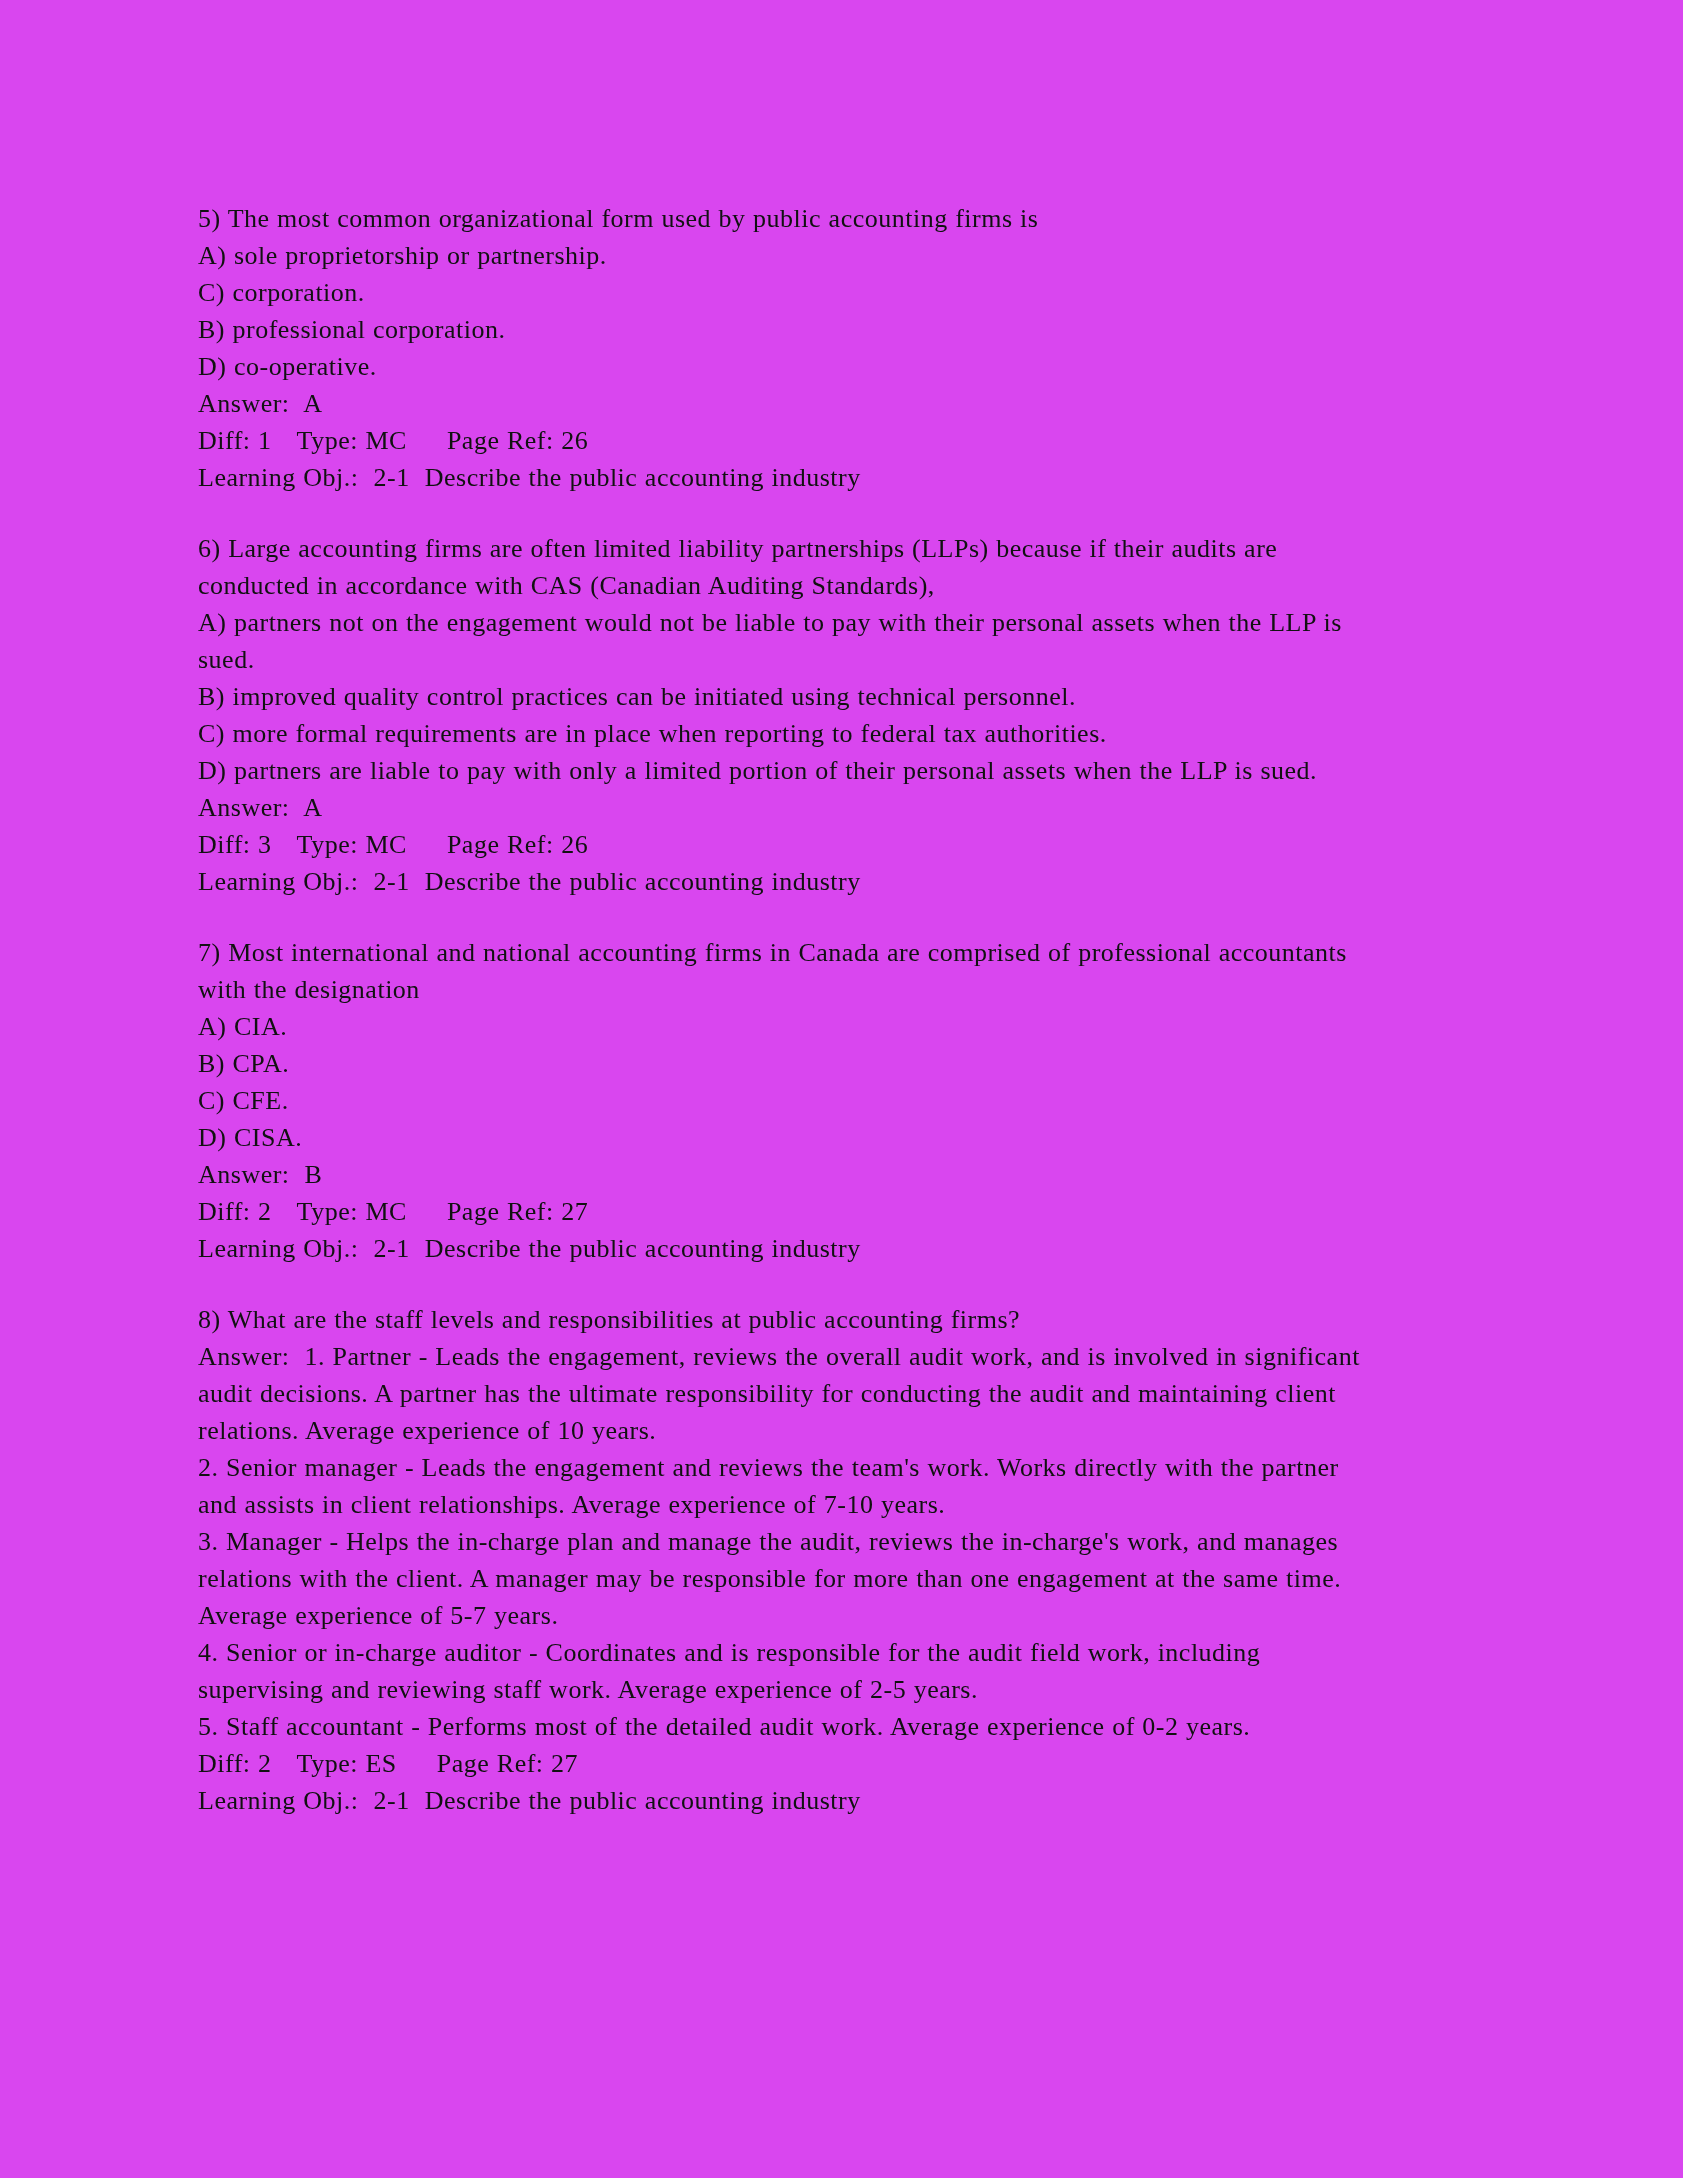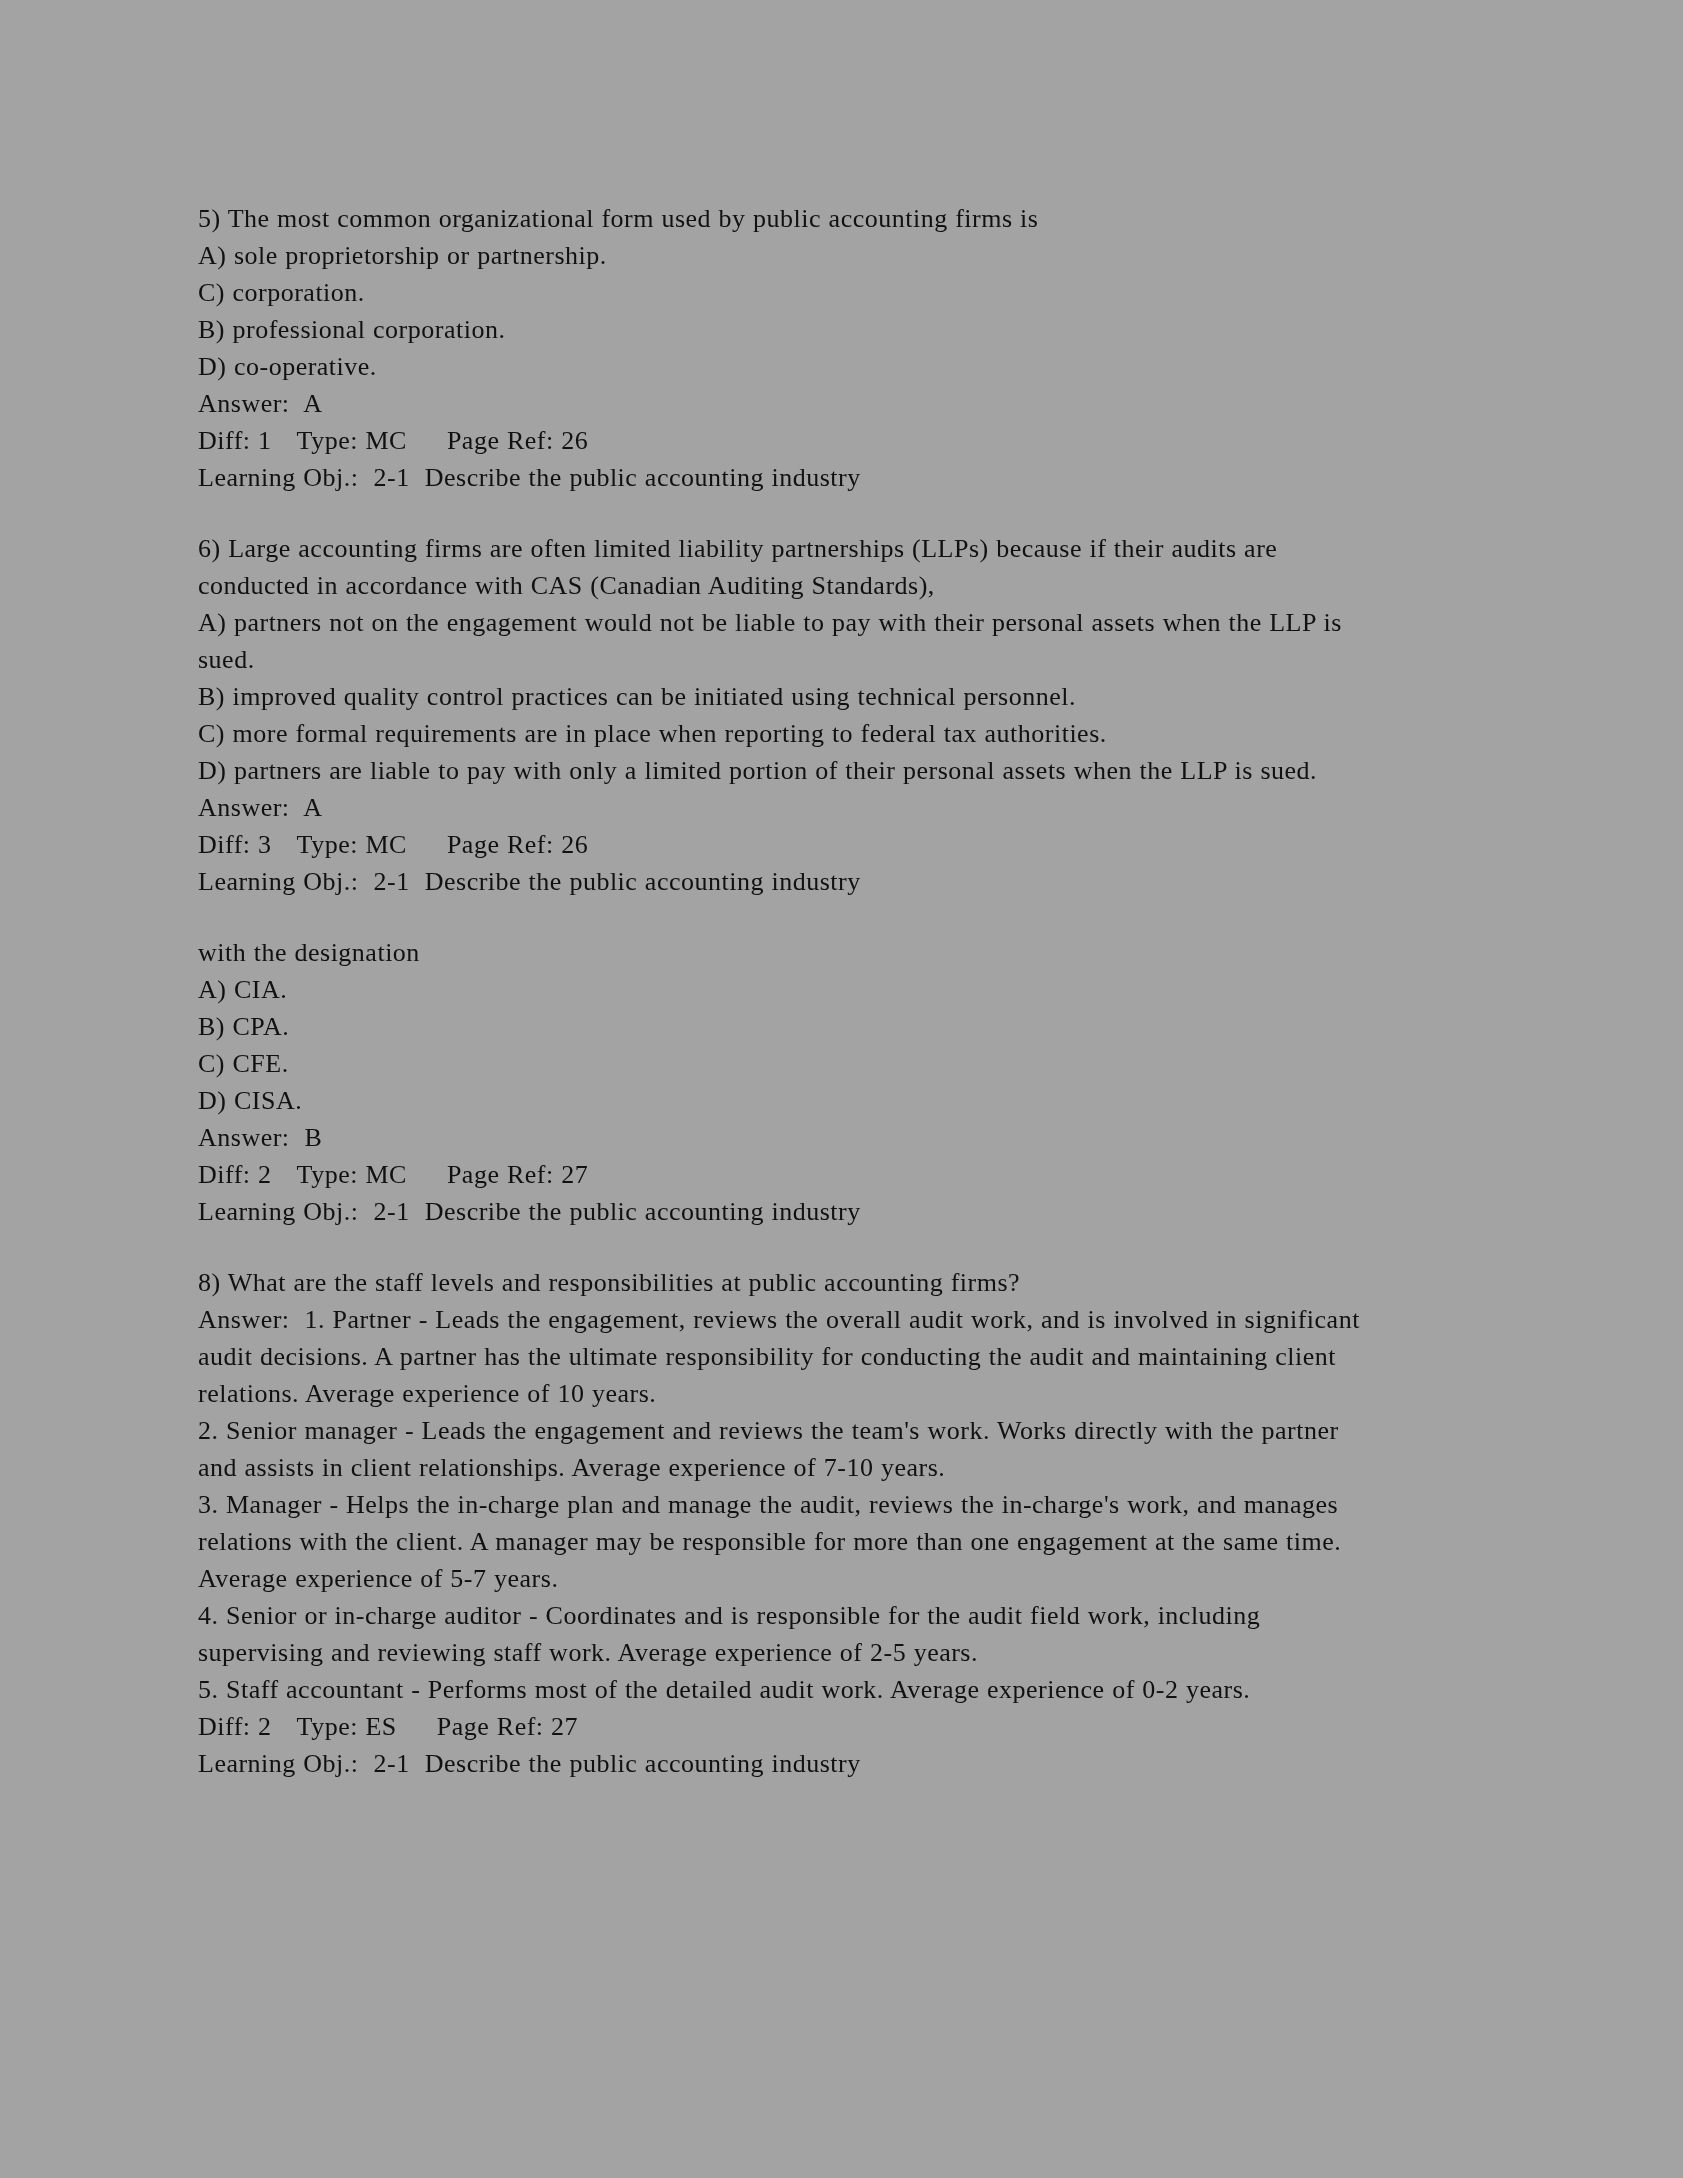--- a/index.html
+++ b/index.html
@@ -14,21 +14,21 @@
       overflow: hidden;
       color: #111111;
       font-family: "Liberation Serif", "DejaVu Serif", serif;
     }
     .page {
       position: absolute;
       left: 0;
       top: 0;
       width: 1683px;
       height: 2178px;
-      background: #a3a3a3;
+      background: #d946ef;
     }
     .content {
       position: absolute;
       left: 198px;
       top: 200px;
       width: 1307px;
     }
     .question {
       margin: 0 0 34px 0;
     }
@@ -69,20 +69,21 @@
       <span class="line">sued.</span>
       <span class="line">B) improved quality control practices can be initiated using technical personnel.</span>
       <span class="line">C) more formal requirements are in place when reporting to federal tax authorities.</span>
       <span class="line">D) partners are liable to pay with only a limited portion of their personal assets when the LLP is sued.</span>
       <span class="line">Answer:  A</span>
       <span class="line meta"><span class="m-diff">Diff: 3</span><span class="m-type">Type: MC</span><span class="m-page">Page Ref: 26</span></span>
       <span class="line">Learning Obj.:  2-1  Describe the public accounting industry</span>
     </div>
 
     <div class="question">
+      <span class="line">7) Most international and national accounting firms in Canada are comprised of professional accountants</span>
       <span class="line">with the designation</span>
       <span class="line">A) CIA.</span>
       <span class="line">B) CPA.</span>
       <span class="line">C) CFE.</span>
       <span class="line">D) CISA.</span>
       <span class="line">Answer:  B</span>
       <span class="line meta"><span class="m-diff">Diff: 2</span><span class="m-type">Type: MC</span><span class="m-page">Page Ref: 27</span></span>
       <span class="line">Learning Obj.:  2-1  Describe the public accounting industry</span>
     </div>
 

